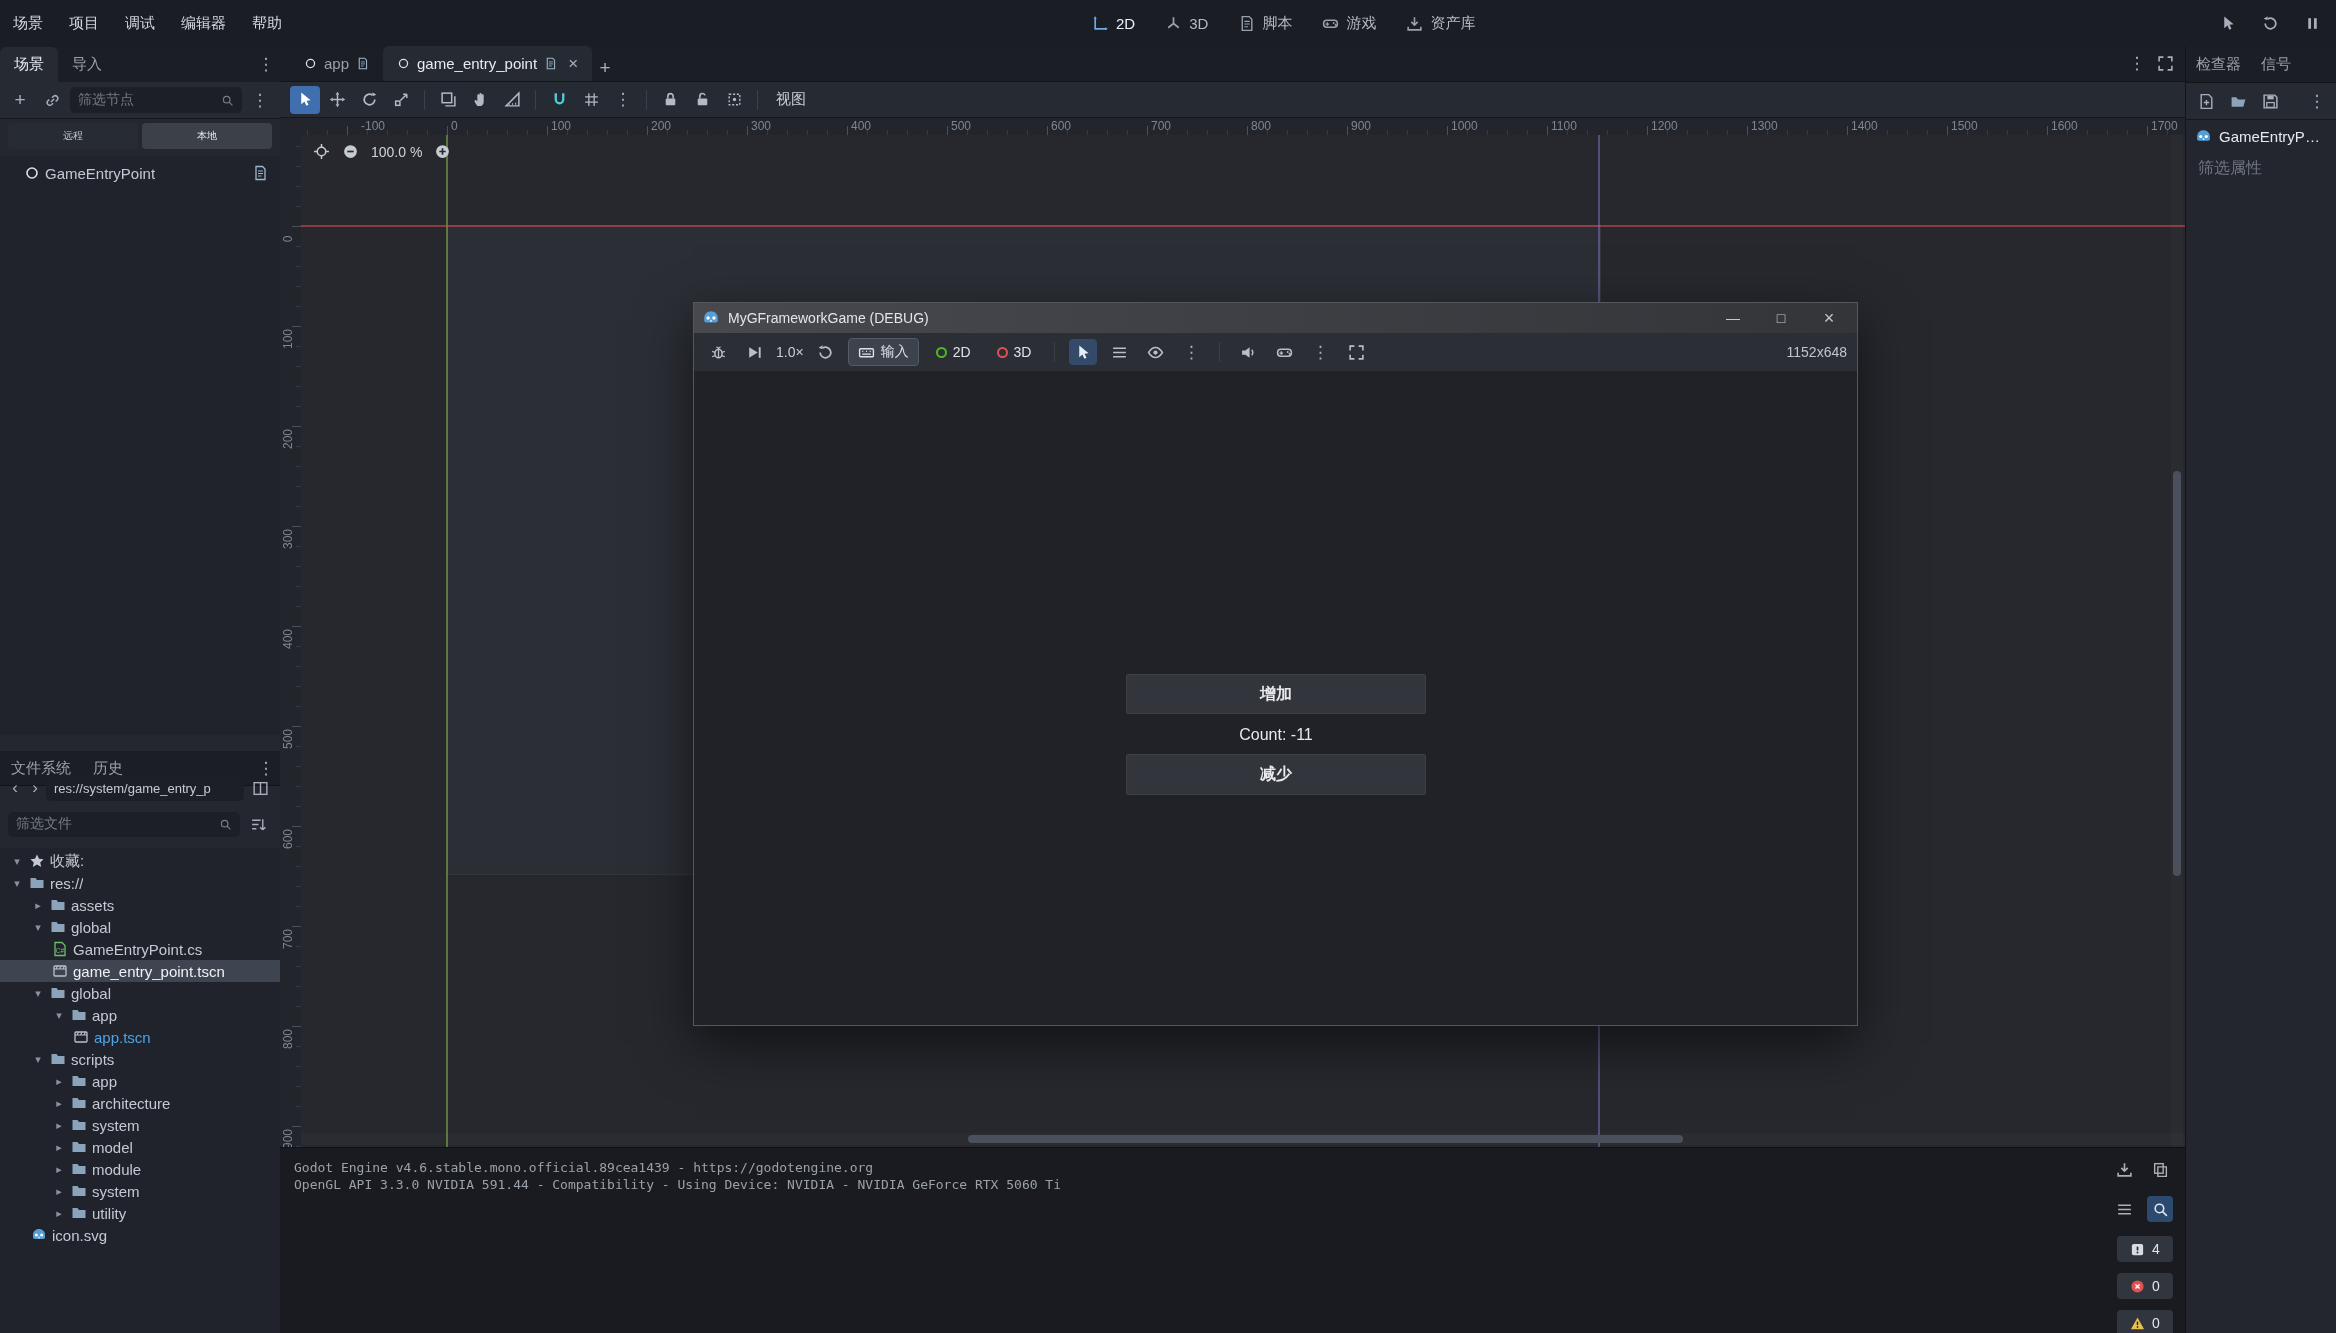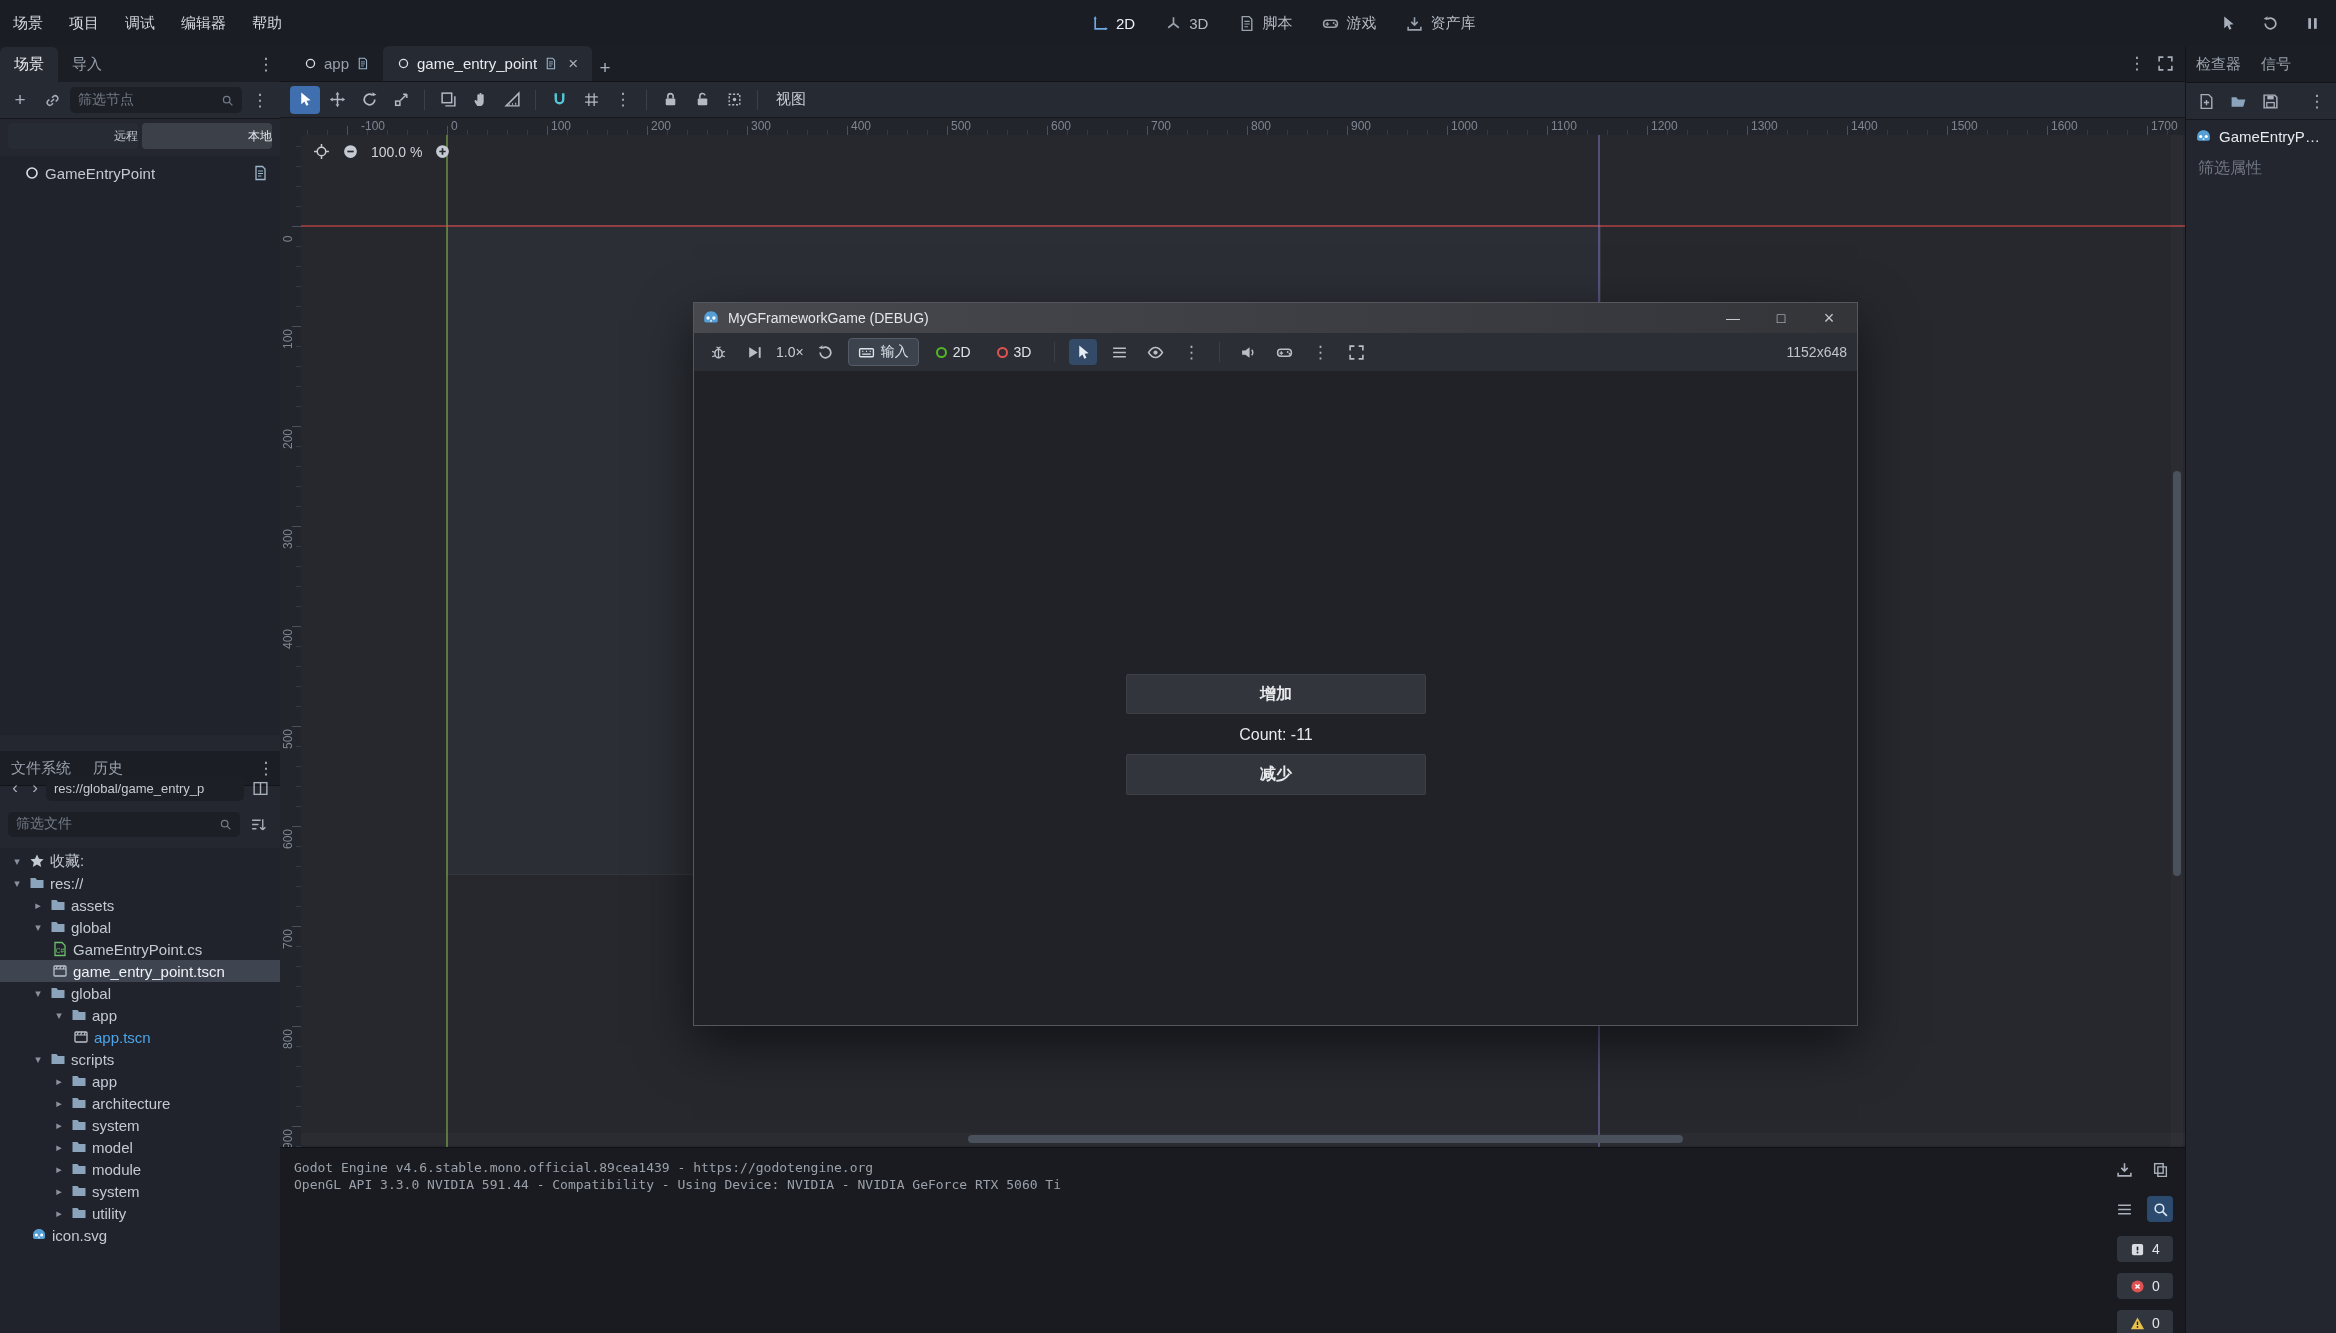--- a/index.html
+++ b/index.html
@@ -31,21 +31,21 @@
   .tab .close{color:#aab0bb;font-size:17px;margin-left:4px;}
   .plusbtn{width:26px;height:26px;display:flex;align-items:center;justify-content:center;color:#a8afba;font-size:19px;}
 
   
   .left-dock{left:0;top:82px;width:280px;height:1251px;background:#24272f;border-right:1px solid #121419;}
   .right-dock{left:2185px;top:46px;width:151px;height:1287px;background:#23262e;border-left:1px solid #121419;}
   .dock-toolbar{height:36px;background:#262a33;border-bottom:1px solid #15171c;display:flex;align-items:center;gap:4px;padding:0 6px;}
   .searchbox{flex:1;height:26px;background:#1c1f26;border-radius:5px;display:flex;align-items:center;padding:0 8px;color:#737b88;font-size:14px;gap:6px;min-width:0;}
   .searchbox .ph{flex:1;overflow:hidden;white-space:nowrap;}
   .segrow{height:34px;display:flex;gap:4px;padding:4px 8px;box-sizing:border-box;}
-  .segbtn{flex:1;border-radius:4px;background:#272b33;color:#c2c8d1;display:flex;align-items:center;justify-content:flex-end;font-size:12px;font-family:Liberation Serif, serif;}
+  .segbtn{flex:1;border-radius:4px;background:#272b33;color:#c2c8d1;display:flex;align-items:center;justify-content:center;font-size:10px;font-family:Liberation Serif, serif;}
   .segbtn.active{background:#3b4049;color:#e8ebef;}
   .treebg{background:#20232b;}
   .fsrow{position:absolute;left:0;right:0;height:22px;display:flex;align-items:center;font-size:15px;color:#c3c9d2;gap:5px;box-sizing:border-box;}
   .fsrow .tw{width:14px;font-size:11px;color:#8a92a0;text-align:center;flex:0 0 auto;}
   .fsrow svg{width:16px;height:16px;flex:0 0 auto;}
   .fsrow .lbl{white-space:nowrap;overflow:hidden;}
   .fsrow.sel{background:#3e4450;color:#eef1f5;}
   .fsrow.open .lbl{color:#4da4e8;}
   .c-folder{color:#8ba3bb;} .c-star{color:#c4cad3;} .c-scene{color:#b9c2cc;}
   .c-cs{color:#6cbf6c;} .c-godot{color:#559fd6;} .c-node{color:#dde1e7;} .c-script{color:#9db7cc;}
@@ -504,21 +504,21 @@
   </div>
 
   <div class="flex" style="position:absolute;left:0;top:690px;width:280px;height:32px;gap:2px;padding:0 6px;box-sizing:border-box;">
     <span class="icbtn" style="width:18px">
           <span style="font-size:17px">‹</span>
         </span>
     <span class="icbtn" style="width:18px">
           <span style="font-size:17px">›</span>
         </span>
     <div class="searchbox" style="height:25px;color:#c6cbd3;font-size:13px">
-      <span class="ph">res://global/game_entry_p</span>
+      <span class="ph">res://system/game_entry_p</span>
     </div>
     <span class="icbtn">
           <svg class="ic">
             <use href="#i-split"></use>
           </svg>
         </span>
   </div>
 
   <div class="flex" style="position:absolute;left:0;top:726px;width:280px;height:32px;gap:4px;padding:0 8px;box-sizing:border-box;">
     <div class="searchbox" style="height:25px">

